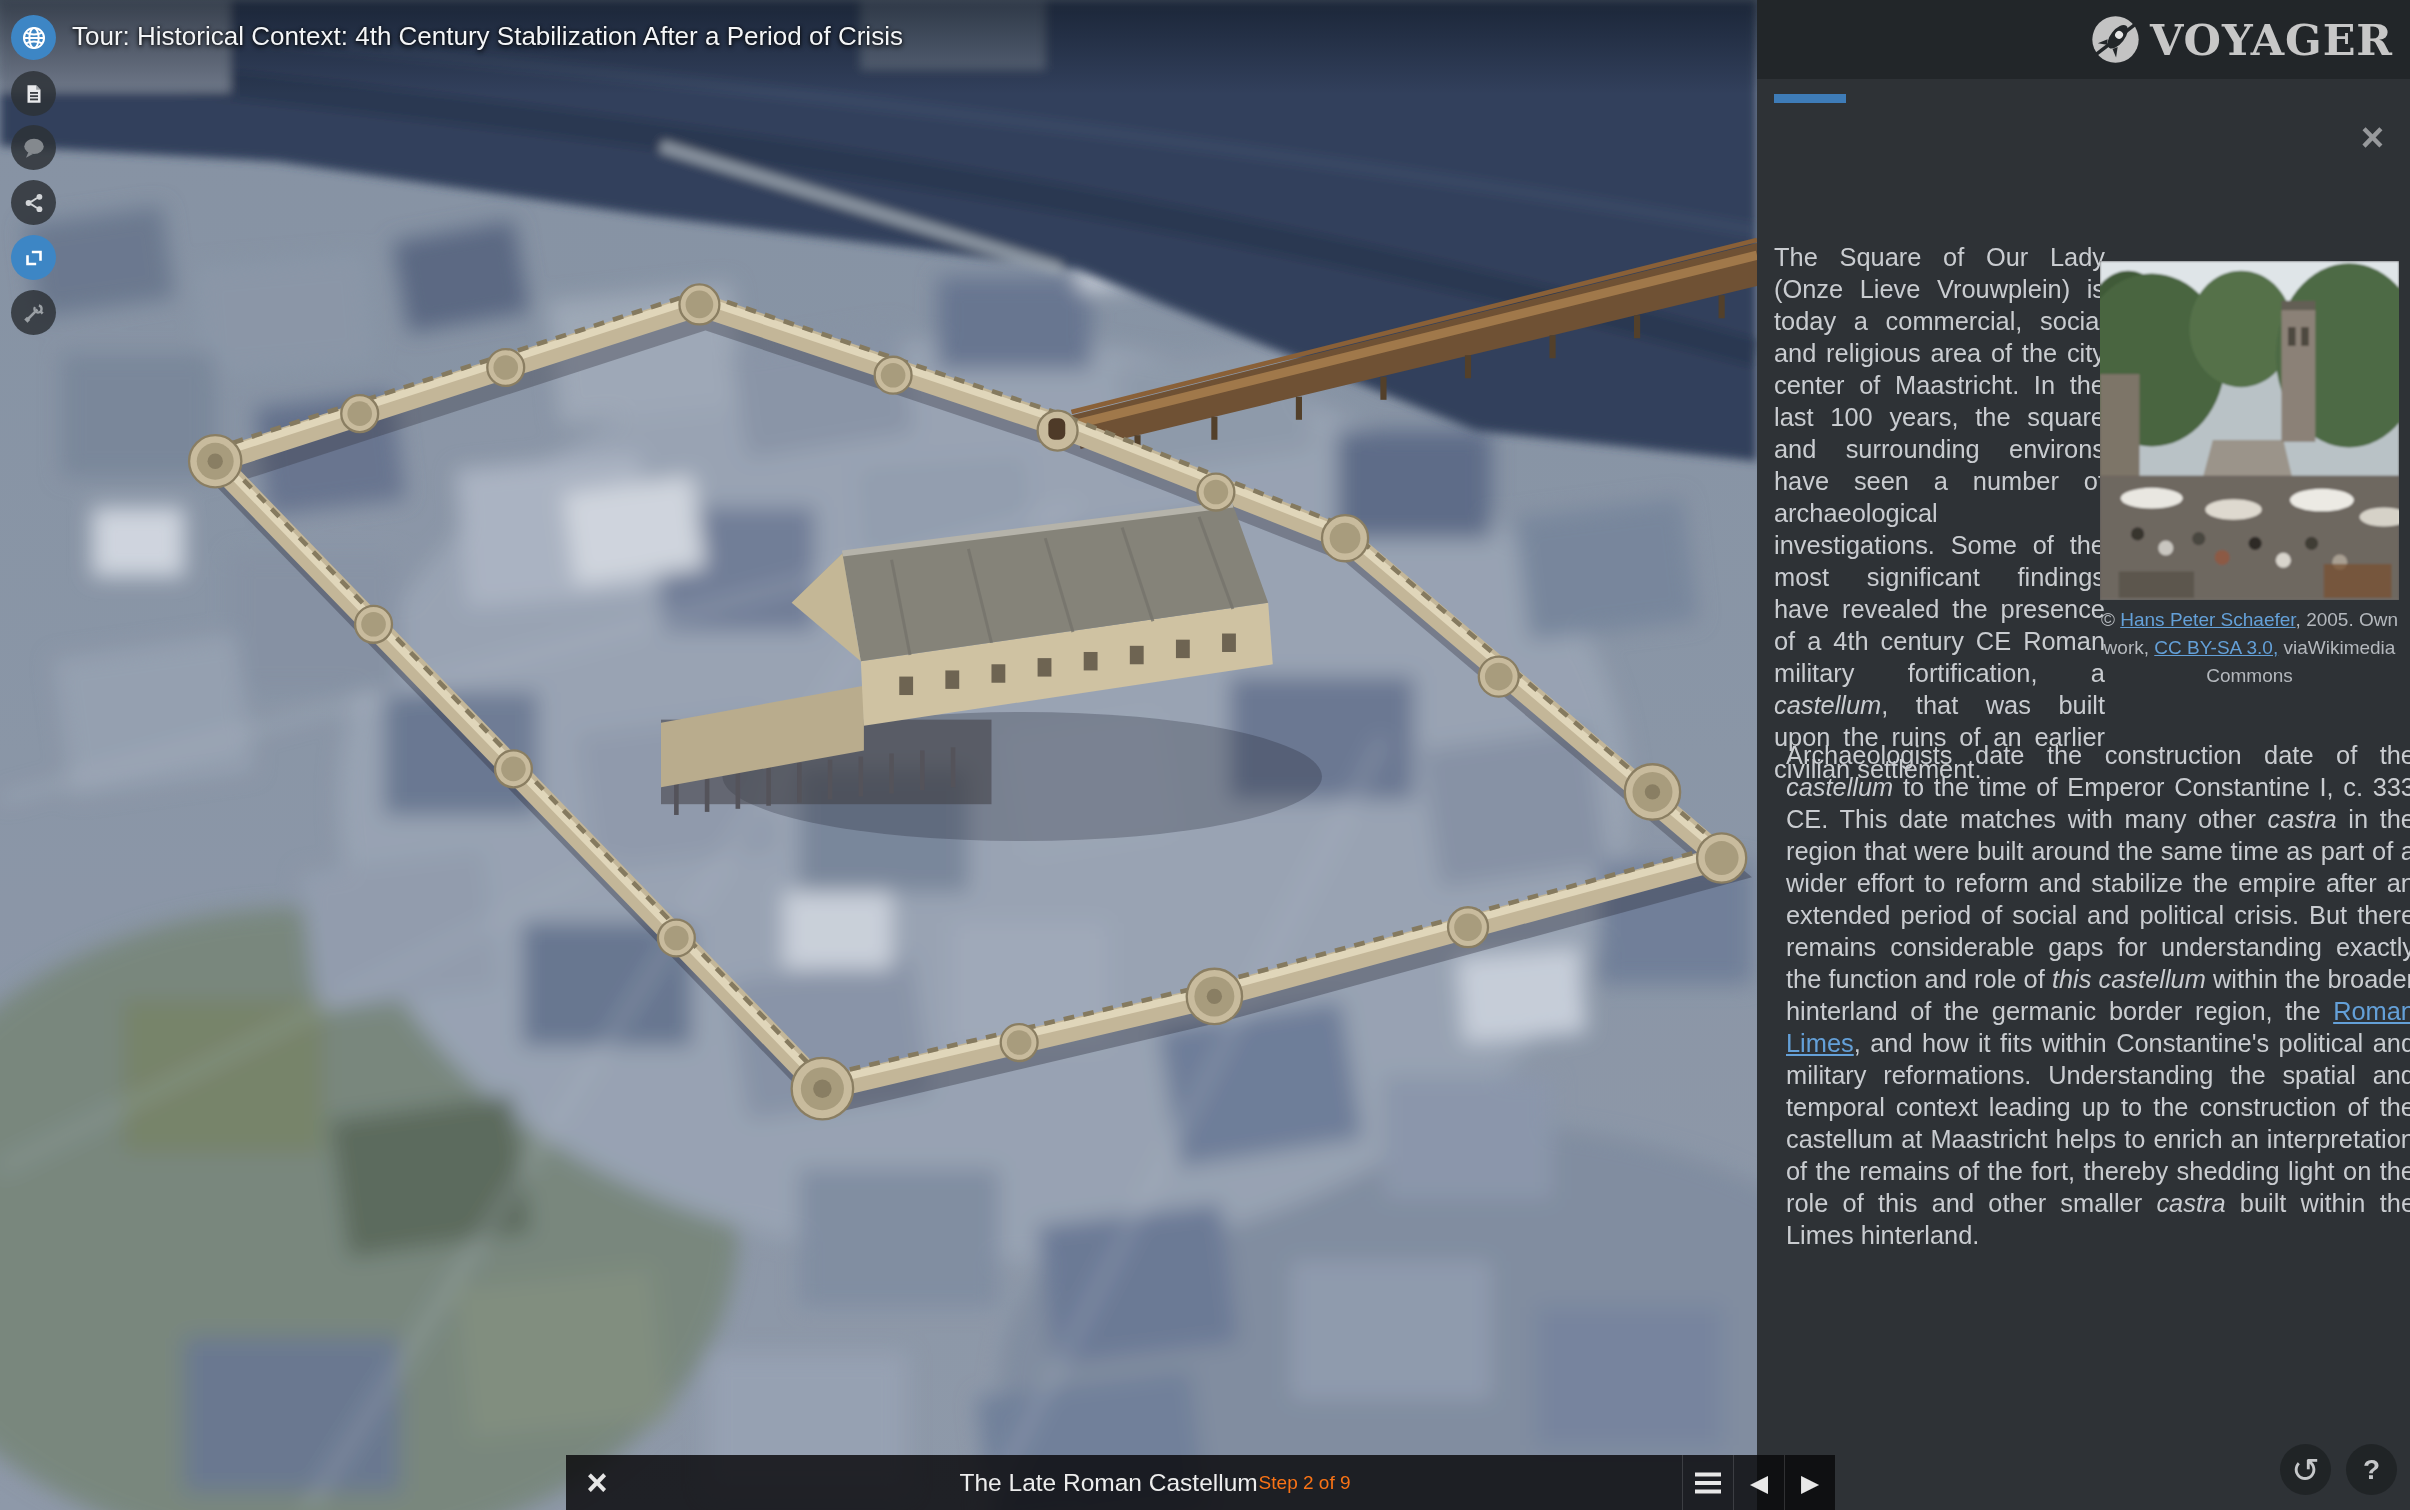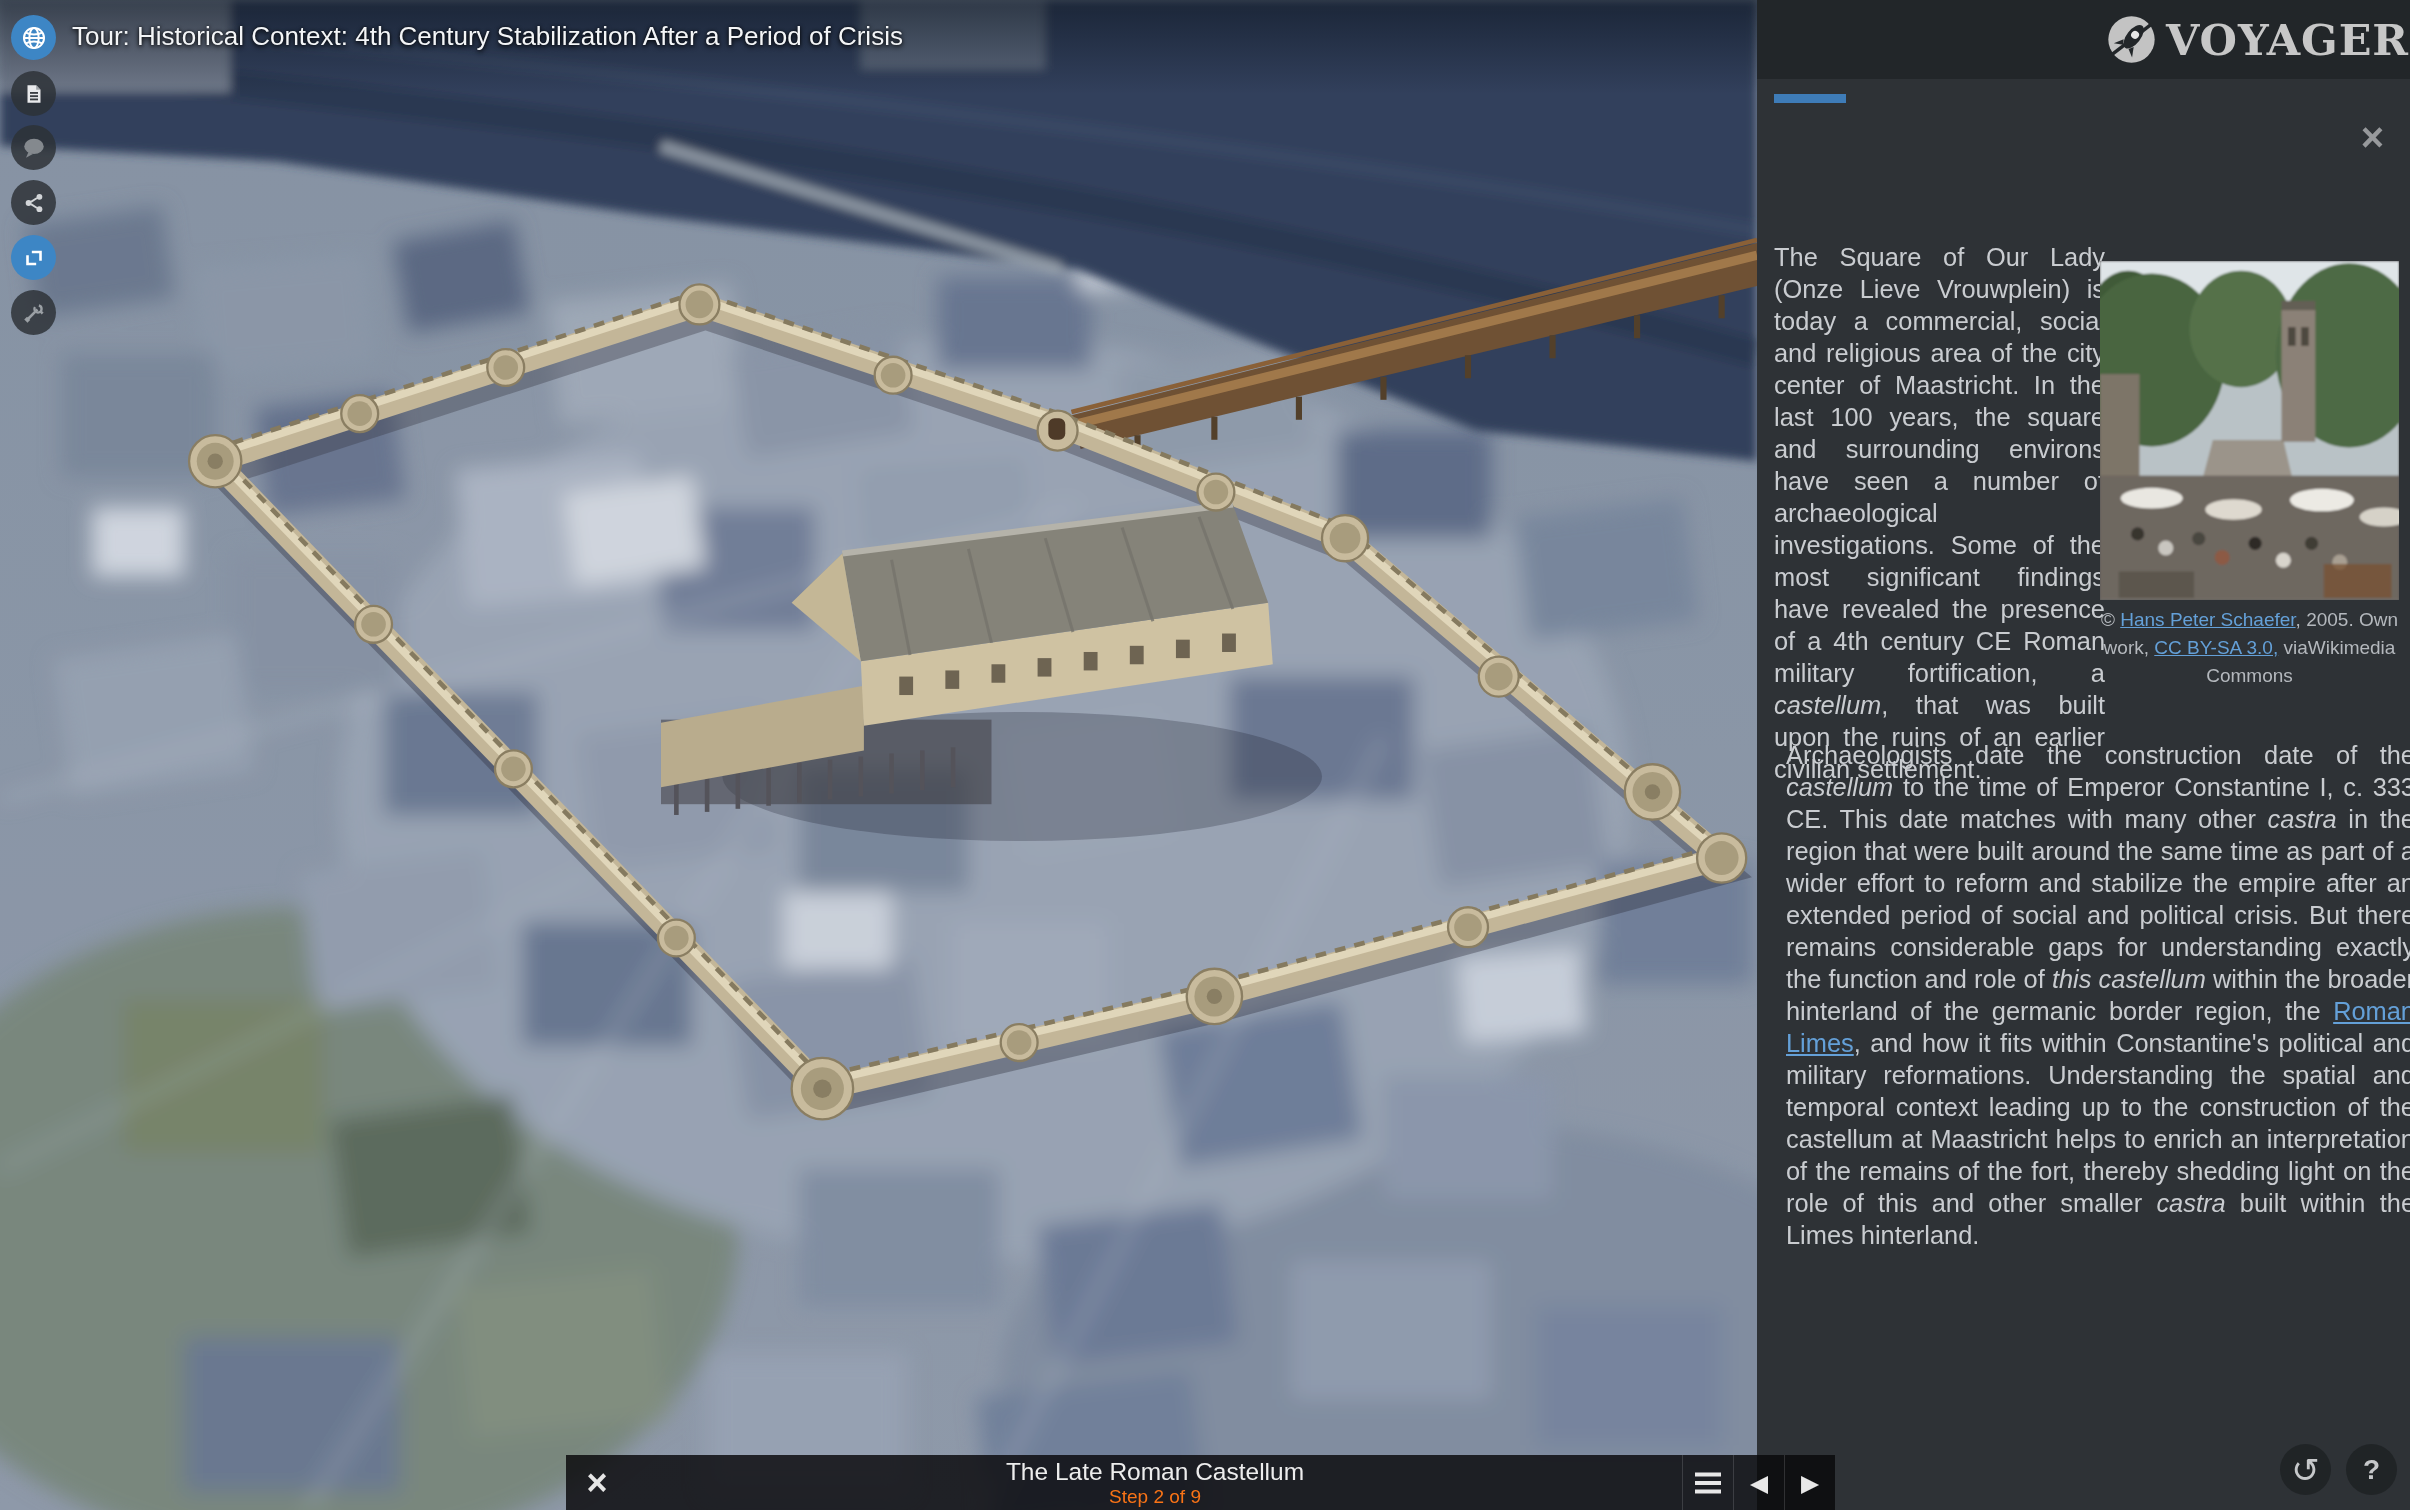--- a/index.html
+++ b/index.html
@@ -16,21 +16,21 @@
   .tb{position:absolute;left:11.3px;width:45px;height:45px;border-radius:50%;border:none;cursor:pointer;
       display:flex;align-items:center;justify-content:center;background:rgba(45,49,54,.83);padding:0}
   .tb.active{background:#3d86c5}
   .tb svg{display:block}
   .tb1{top:15px}.tb2{top:71px}.tb3{top:125px}.tb4{top:180px}.tb5{top:235px}.tb6{top:290px}
 
   
   .panel{position:absolute;left:1757px;top:0;width:653px;height:1510px;background:#2e3236}
   .panel-header{position:absolute;left:0;top:0;width:100%;height:79px;background:#222629;
                 display:flex;align-items:center;justify-content:flex-end}
-  .logo{display:flex;align-items:center;gap:9.4px;padding-right:1px}
+  .logo{display:flex;align-items:center;gap:9.4px;padding-right:17px}
   .logo .brand{font-family:"DejaVu Serif","Liberation Serif",serif;font-weight:700;font-size:43px;
                letter-spacing:0.9px;color:#c7c7c7}
   .accent{position:absolute;left:17px;top:94px;width:72px;height:8.5px;background:#3e7cb8}
   .article-title{position:absolute;left:17px;top:105px;width:554px;margin:0;
                  font-family:"Liberation Serif",serif;font-weight:400;font-size:41px;line-height:1.36;color:#dbdcdd}
   .close-article{position:absolute;right:26px;top:117px;background:none;border:none;cursor:pointer;
                  color:#97999c;font-size:40px;font-weight:700;line-height:1;padding:0}
   .p1{position:absolute;left:17px;top:241px;width:331px;margin:0;font-size:25.4px;line-height:32px;
       color:#c9ccd0;text-align:justify}
   .figure{position:absolute;left:343px;top:261px;width:299px;height:339px;margin:0;overflow:hidden;background:#555}
@@ -43,21 +43,21 @@
   .fab{position:absolute;width:51px;height:51px;border-radius:50%;border:none;cursor:pointer;
        background:rgba(24,26,29,.6);color:#c6c8ca;display:flex;align-items:center;justify-content:center;padding:0}
   .fab.reset{right:79px;bottom:15px;font-size:34px;line-height:1}
   .fab.help{right:13px;bottom:15px;font-size:28px;font-weight:700}
 
   
   .tourbar{position:absolute;left:566px;top:1455px;width:1269px;height:56px;z-index:30;
            background:rgba(9,10,12,.84);display:flex;align-items:stretch}
   .tourbar .closebtn{width:62px;background:none;border:none;cursor:pointer;color:#e6e6e6;
                      font-size:36px;font-weight:700;line-height:1;padding:0}
-  .tourbar .center{flex:1;display:flex;flex-direction:column;align-items:center;justify-content:center;gap:0.9px}
+  .tourbar .center{flex:1;display:flex;align-items:center;justify-content:center;gap:0.9px}
   .tour-step-title{font-size:24.5px;color:#ededed}
   .tour-step-count{font-size:19px;color:#f97316}
   .controls{display:flex;align-items:stretch}
   .ctrl{width:51px;background:none;border:none;cursor:pointer;color:#e8e8e8;font-size:23.5px;
         display:flex;align-items:center;justify-content:center;border-left:0.9px solid rgba(255,255,255,.14);padding:0}
   .burger{width:25.4px;height:3.8px;background:#e8e8e8;box-shadow:0 -8.5px 0 #e8e8e8,0 8.5px 0 #e8e8e8}
 </style>
 </head>
 <body>
 

